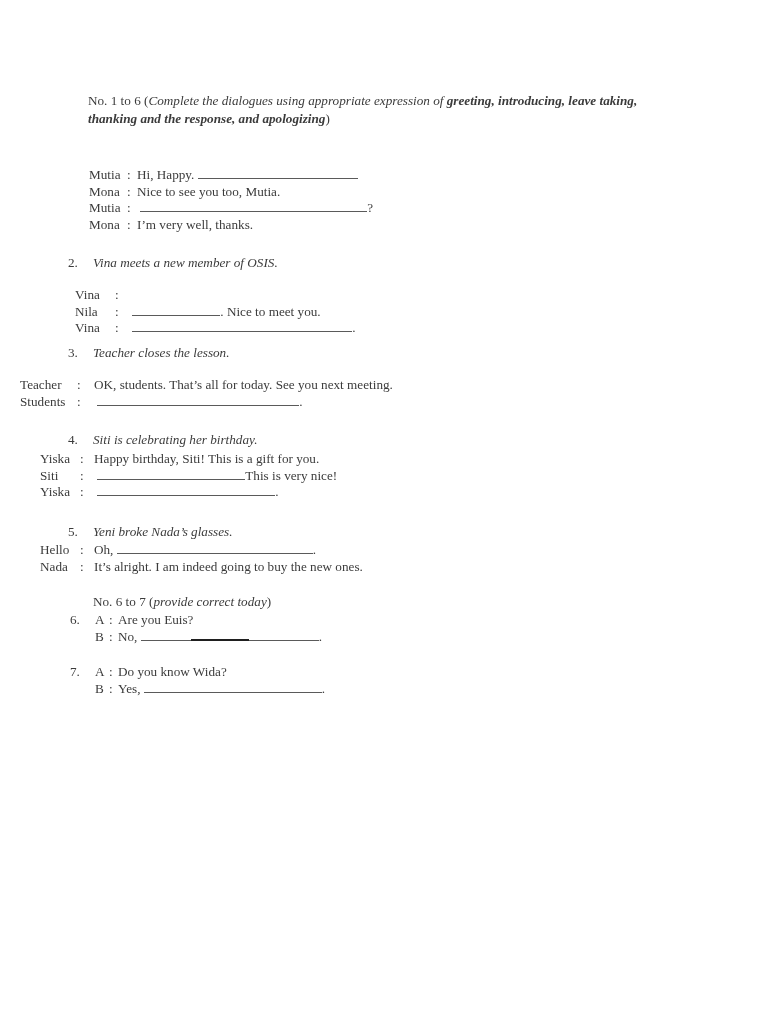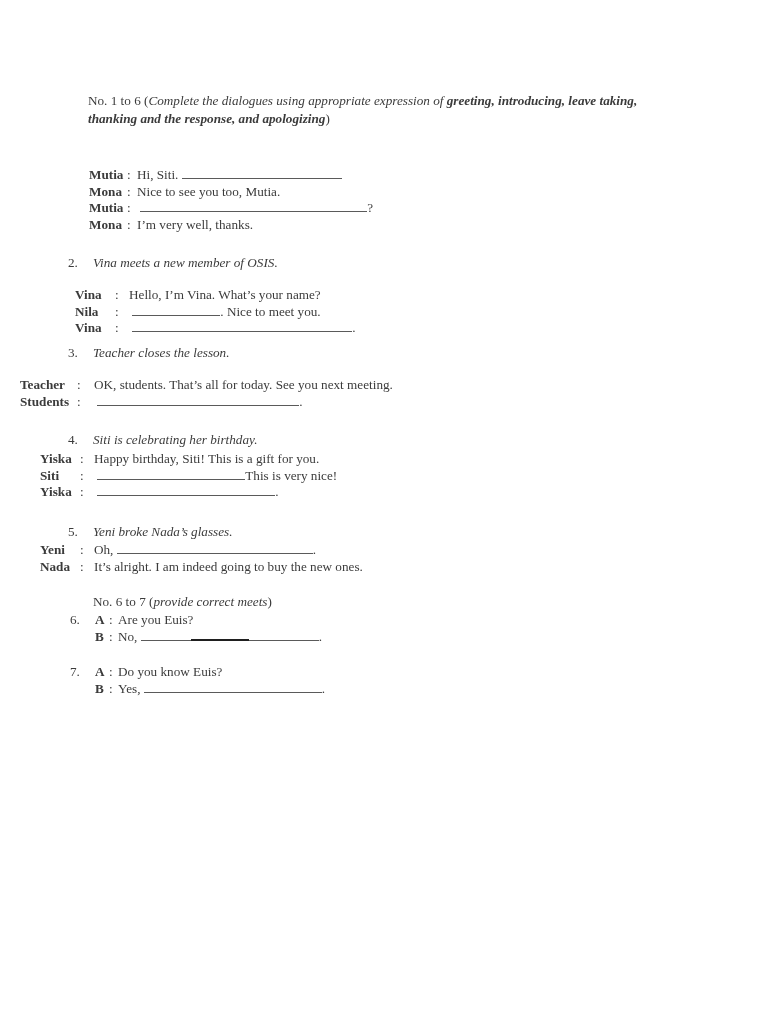--- a/index.html
+++ b/index.html
@@ -62,21 +62,20 @@
   }
   .row {
     display: flex;
     align-items: baseline;
     height: 16.5px;
     white-space: nowrap;
   }
   .spk {
     display: inline-block;
     flex: 0 0 auto;
-    font-weight: bold;
   }
   .colon {
     display: inline-block;
     flex: 0 0 auto;
     text-align: left;
   }
   .utt {
     display: inline-block;
     flex: 0 0 auto;
     white-space: pre;
@@ -141,21 +140,21 @@
 <div class="page">
 
   <div class="instruction"><span class="plain">No. 1 to 6 (</span><span class="ital">Complete the dialogues using appropriate expression of </span><span class="bi">greeting, introducing, leave taking, thanking and the response, and apologizing</span><span class="plain">)</span></div>
 
 
   <div class="dlg" style="left:89px; top:167px;">
 
     <div class="row">
       <span class="spk" style="width:38px;">Mutia</span>
       <span class="colon" style="width:10px;">:</span>
-      <span class="utt">Hi, Siti. </span>
+      <span class="utt">Hi, Happy. </span>
       <span class="blank" style="width:160px;"></span>
       <span class="tail"></span>
     </div>
 
     <div class="row">
       <span class="spk" style="width:38px;">Mona</span>
       <span class="colon" style="width:10px;">:</span>
       <span class="utt">Nice to see you too, Mutia.</span>
     </div>
 
@@ -174,21 +173,20 @@
     </div>
   </div>
 
   <div class="scenario" style="left:68px; top:255px;"><span class="num">2.</span><span class="desc">Vina meets  a new member of OSIS.</span></div>
 
   <div class="dlg" style="left:40px; top:287px;margin-left:35px;">
 
     <div class="row">
       <span class="spk" style="width:40px;">Vina</span>
       <span class="colon" style="width:14px;">:</span>
-      <span class="utt">Hello, I’m Vina. What’s your name?</span>
     </div>
 
     <div class="row">
       <span class="spk" style="width:40px;">Nila</span>
       <span class="colon" style="width:14px;">:</span>
       <span class="utt"> </span>
       <span class="blank" style="width:88px;"></span>
       <span class="tail">. Nice to meet you.</span>
     </div>
 
@@ -245,35 +243,35 @@
       <span class="blank" style="width:178px;"></span>
       <span class="tail">.</span>
     </div>
   </div>
 
   <div class="scenario" style="left:68px; top:524px;"><span class="num">5.</span><span class="desc">Yeni broke Nada’s glasses.</span></div>
 
   <div class="dlg" style="left:40px; top:542px;">
 
     <div class="row">
-      <span class="spk" style="width:40px;">Yeni</span>
+      <span class="spk" style="width:40px;">Hello</span>
       <span class="colon" style="width:14px;">:</span>
       <span class="utt">Oh, </span>
       <span class="blank" style="width:196px;"></span>
       <span class="tail">.</span>
     </div>
 
     <div class="row">
       <span class="spk" style="width:40px;">Nada</span>
       <span class="colon" style="width:14px;">:</span>
       <span class="utt">It’s alright. I am indeed going to buy the new ones.</span>
     </div>
   </div>
 
-  <div class="subheading" style="left:93px; top:594px;"><span>No. 6 to 7 (</span><span class="ital">provide correct meets</span><span>)</span></div>
+  <div class="subheading" style="left:93px; top:594px;"><span>No. 6 to 7 (</span><span class="ital">provide correct today</span><span>)</span></div>
 
   <div class="qa" style="left:70px; top:612px;">
     <div class="qrow">
       <span class="qnum">6.</span>
       <span class="spk" style="width:14px;">A</span>
       <span class="colon" style="width:9px;">:</span>
       <span class="utt">Are you Euis?</span>
     </div>
     <div class="qrow">
       <span class="qnum"></span>
@@ -283,21 +281,21 @@
       <span class="blank thick-mid" style="width:178px;"></span>
       <span class="tail">.</span>
     </div>
   </div>
 
   <div class="qa" style="left:70px; top:664px;">
     <div class="qrow">
       <span class="qnum">7.</span>
       <span class="spk" style="width:14px;">A</span>
       <span class="colon" style="width:9px;">:</span>
-      <span class="utt">Do you know Euis?</span>
+      <span class="utt">Do you know Wida?</span>
     </div>
     <div class="qrow">
       <span class="qnum"></span>
       <span class="spk" style="width:14px;">B</span>
       <span class="colon" style="width:9px;">:</span>
       <span class="utt">Yes, </span>
       <span class="blank" style="width:178px;"></span>
       <span class="tail">.</span>
     </div>
   </div>

